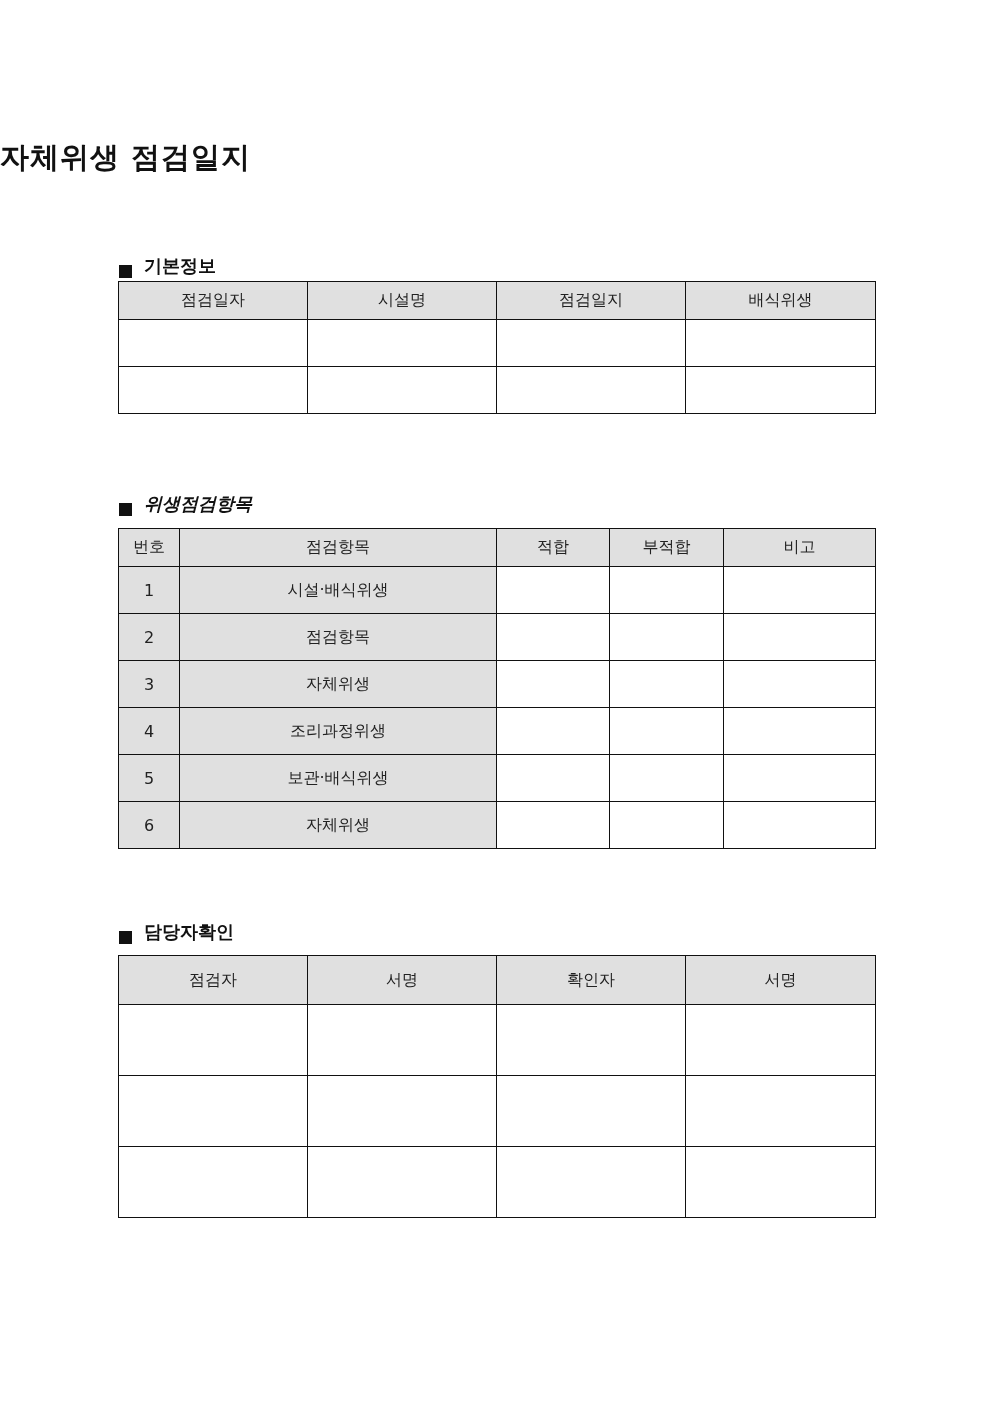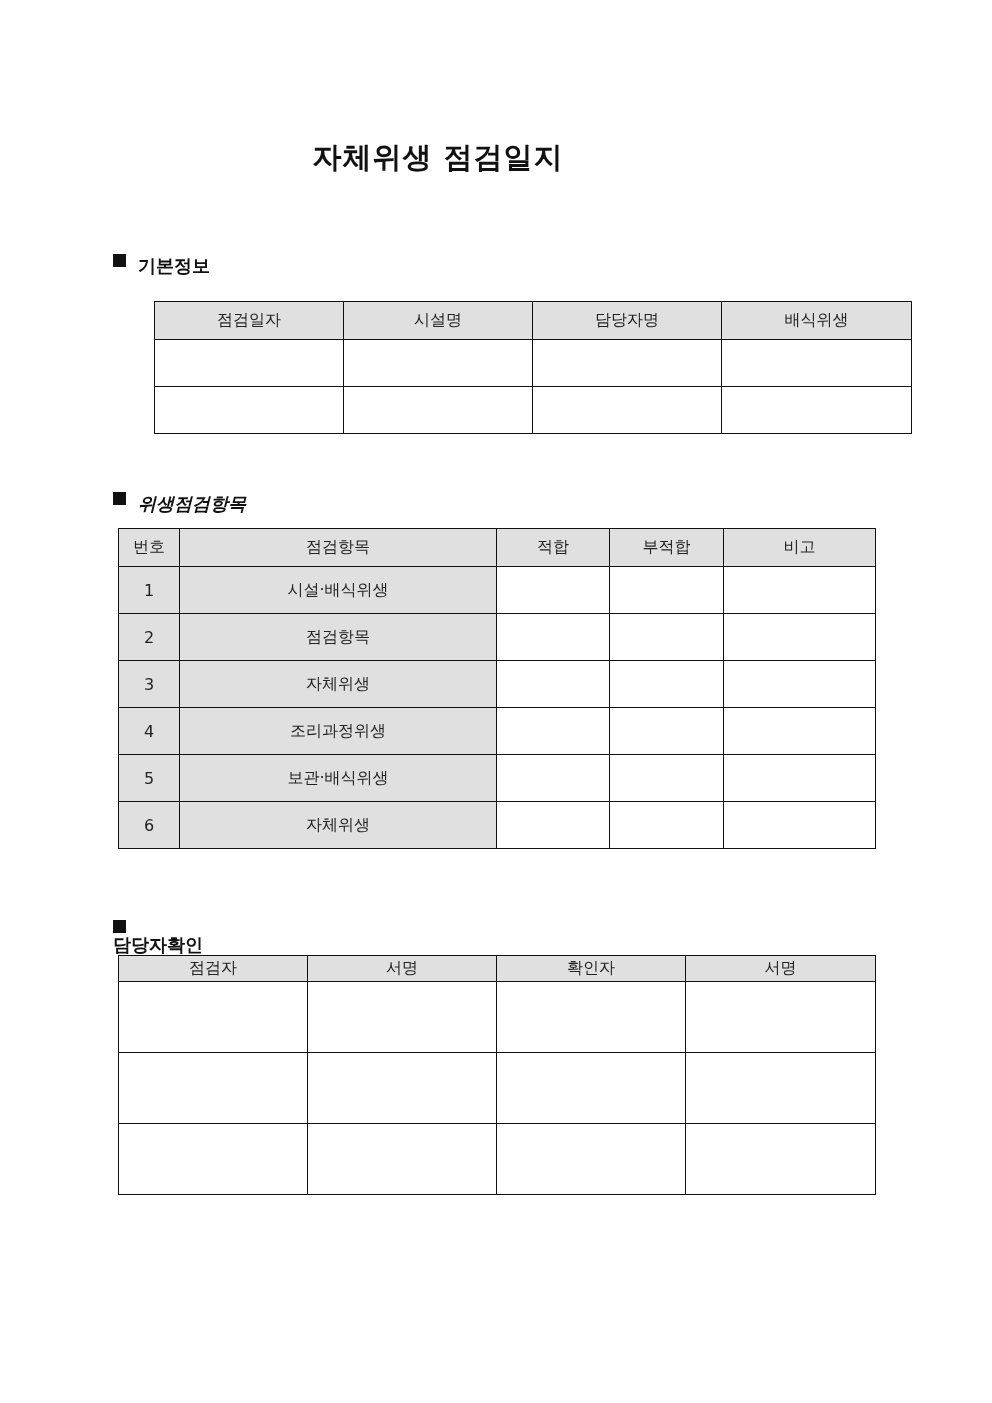--- a/index.html
+++ b/index.html
@@ -1,45 +1,45 @@
 <!DOCTYPE html>
 <html><head>
 <meta charset="utf-8">
 <style>
   html, body { margin:0; padding:0; background:#fff; }
   body { width:992px; height:1403px; position:relative; font-family:"DejaVu Sans", sans-serif; color:#111; }
-  .title { position:absolute; top:138px; left:0; width:876px; text-align:center; font-size:29px; font-weight:bold; letter-spacing:1px; }
-  .section-title { position:absolute; left:113px; font-size:18px; font-weight:bold; display:flex; align-items:flex-start; }
+  .title { position:absolute; top:138px; left:0; width:876px; text-align:left; font-size:29px; font-weight:bold; letter-spacing:1px; }
+  .section-title { position:absolute; left:119px; font-size:18px; font-weight:bold; display:flex; align-items:flex-end; }
   .section-title .sq { display:inline-block; width:13px; height:13px; background:#111; margin-right:12px; }
   table { position:absolute; left:118px; width:757px; border-collapse:collapse; table-layout:fixed; }
   td, th { border:1.5px solid #111; text-align:center; font-size:16px; font-weight:normal; padding:0; color:#222; }
   th { background:#e0e0e0; }
   .gray { background:#e0e0e0; }
 </style>
 </head>
 <body>
 
 <div class="title">자체위생 점검일지</div>
 
 <div class="section-title" style="top:254px;">
   <span class="sq"></span>
   <span>기본정보</span>
 </div>
-<table style="top:301px;margin-left:36px;">
+<table style="top:281px;">
   <colgroup>
       <col style="width:189px">
       <col style="width:189px">
       <col style="width:189px">
       <col style="width:190px">
     </colgroup>
   <tbody>
       <tr style="height:38px;">
     <th>점검일자</th>
     <th>시설명</th>
-    <th>담당자명</th>
+    <th>점검일지</th>
     <th>배식위생</th>
   </tr>
   <tr style="height:47px;">
     <td></td>
     <td></td>
     <td></td>
     <td></td>
   </tr>
   <tr style="height:47px;">
     <td></td>
@@ -108,33 +108,33 @@
   <tr style="height:47px;">
     <td class="gray">6</td>
     <td class="gray">자체위생</td>
     <td></td>
     <td></td>
     <td></td>
   </tr>
 </tbody>
   </table>
 
-<div class="section-title" style="top:920px;flex-direction:column;">
+<div class="section-title" style="top:920px;">
   <span class="sq"></span>
   <span>담당자확인</span>
 </div>
 <table style="top:955px;">
   <colgroup>
       <col style="width:189px">
       <col style="width:189px">
       <col style="width:189px">
       <col style="width:190px">
     </colgroup>
   <tbody>
-      <tr style="height:26px;">
+      <tr style="height:49px;">
     <th>점검자</th>
     <th>서명</th>
     <th>확인자</th>
     <th>서명</th>
   </tr>
   <tr style="height:71px;">
     <td></td>
     <td></td>
     <td></td>
     <td></td>

